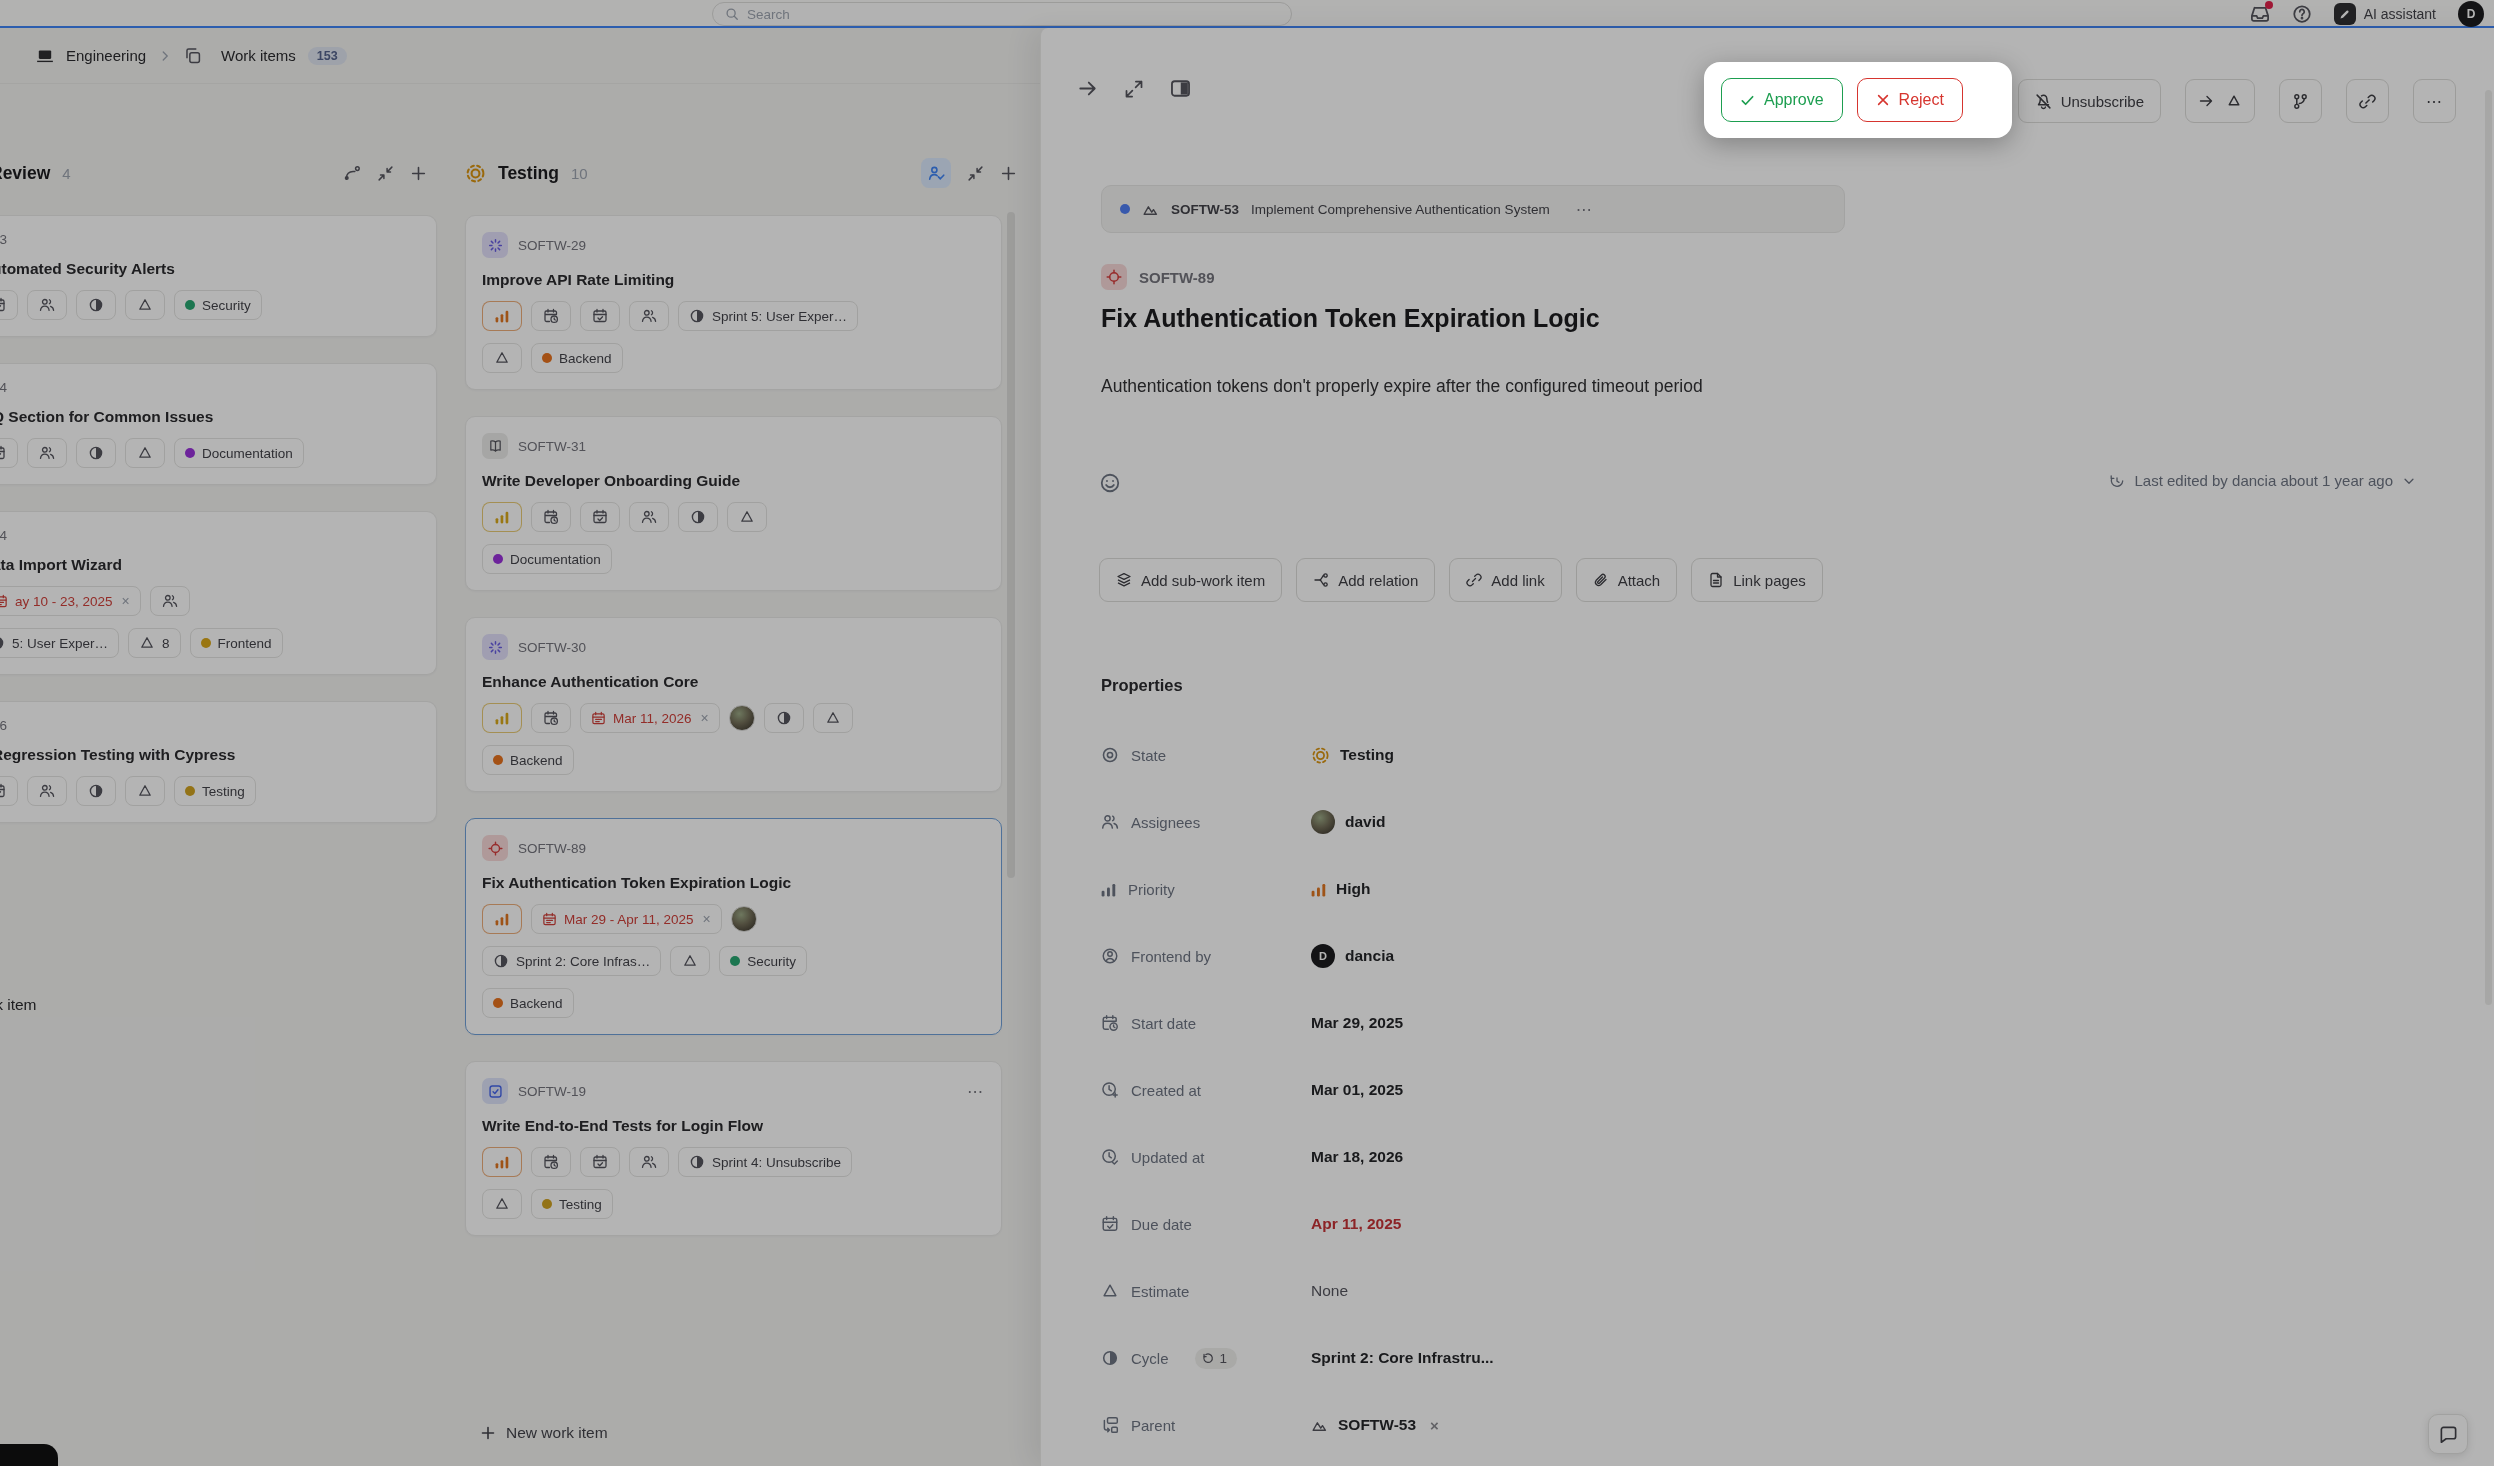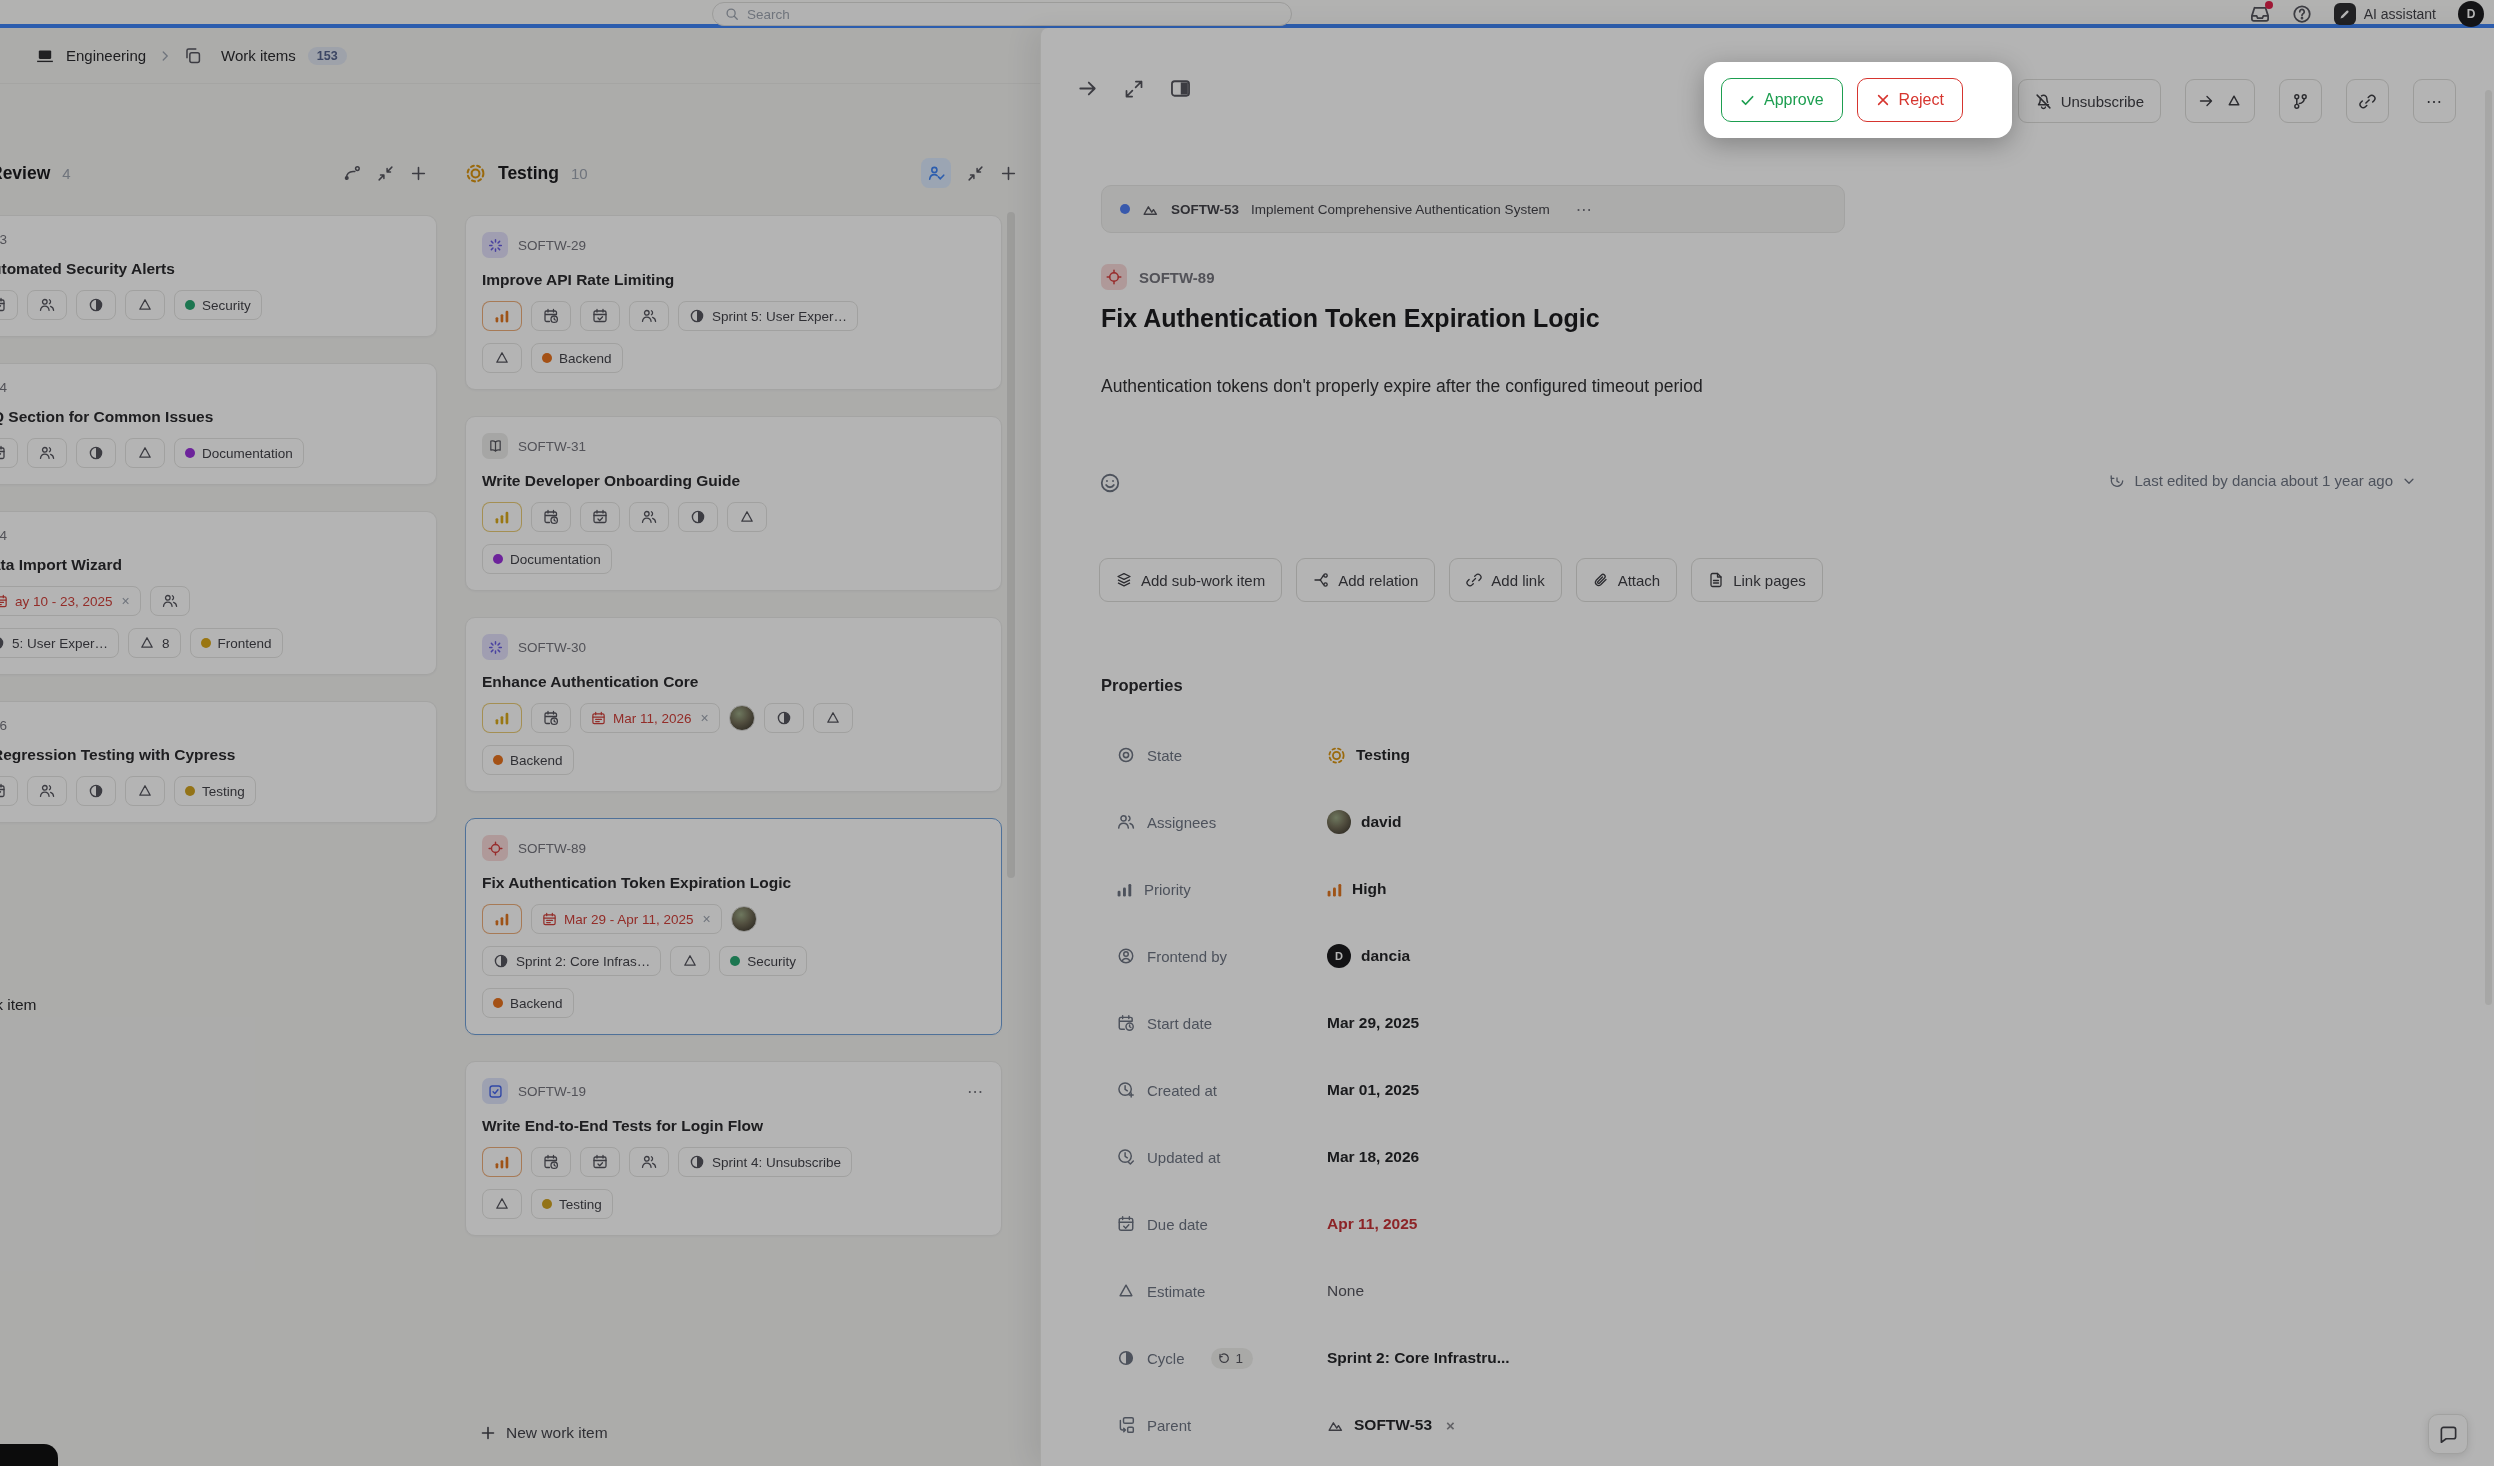--- a/index.html
+++ b/index.html
@@ -2,21 +2,21 @@
 <html style="--approve: #1d9e50; --reject: #d6352f; --sel-border: #6d9fd8; --due-red: #c62f33;"><head>
 <meta charset="utf-8">
 <style>
   * { margin:0; padding:0; box-sizing:border-box; }
   html,body { width:2494px; height:1466px; }
   body { font-family:"Liberation Sans","DejaVu Sans",sans-serif; color:#27272a; }
   .app { position:relative; width:2494px; height:1466px; background:#f3f3f1; overflow:hidden; }
   svg { flex:none; display:block; }
 
   
-  .topbar { position:absolute; left:0; top:0; width:2494px; height:28px; background:#fcfcfb; border-bottom:4px solid #3b82f6; }
+  .topbar { position:absolute; left:0; top:0; width:2494px; height:28px; background:#fcfcfb; border-bottom:2px solid #3b82f6; }
   .search { position:absolute; left:712px; top:2px; width:580px; height:24px; border:1px solid #dcdcda; border-radius:12px;
             background:#fdfdfc; display:flex; align-items:center; gap:8px; padding:0 12px; color:#9ca3af; }
   .search input { border:0; outline:0; background:transparent; font-size:13.5px; color:#6b7280; width:100%; font-family:inherit; }
   .search input::placeholder { color:#9ca3af; }
   .top-right { position:absolute; right:10px; top:0; height:28px; display:flex; align-items:center; gap:22px; }
   .icon-btn { display:flex; align-items:center; justify-content:center; color:#52525b; cursor:pointer; position:relative; }
   .inbox-dot { position:absolute; right:-3px; top:-3px; width:8px; height:8px; border-radius:50%; background:#e11d48; }
   .ai-chip { display:flex; align-items:center; gap:8px; }
   .ai-logo { width:22px; height:22px; border-radius:6px; background:#2b2b2e; display:flex; align-items:center; justify-content:center; }
   .ai-label { font-size:14px; color:#3f3f46; }
@@ -84,21 +84,21 @@
   .parent-title { font-size:13.5px; color:#3f3f46; }
   .parent-menu { margin-left:14px; color:#71717a; letter-spacing:2px; cursor:pointer; }
   .wi-id-row { position:absolute; left:60px; top:236px; display:flex; align-items:center; gap:12px; }
   .wi-id { font-size:15px; color:#71717a; font-weight:600; }
   .wi-title { position:absolute; left:60px; top:276px; font-size:25px; font-weight:700; color:#18181b; }
   .wi-desc { position:absolute; left:60px; top:348px; font-size:17.5px; color:#2d2d30; }
   .reaction { position:absolute; left:58px; top:444px; color:#6b7280; cursor:pointer; }
   .last-edited { position:absolute; right:78px; top:444px; display:flex; align-items:center; gap:9px; color:#6b7280; font-size:15px; cursor:pointer; }
   .actions-row { position:absolute; left:58px; top:530px; display:flex; gap:14px; }
   .props-title { position:absolute; left:60px; top:648px; font-size:16.5px; font-weight:700; color:#27272a; }
-  .props { position:absolute; left:76px; top:712px; width:900px; display:flex; flex-direction:column; gap:37px; }
+  .props { position:absolute; left:60px; top:712px; width:900px; display:flex; flex-direction:column; gap:37px; }
   .prow { display:flex; align-items:center; height:30px; }
   .plabel { width:210px; display:flex; align-items:center; gap:12px; color:#6b7280; font-size:15px; }
   .pvalue { display:flex; align-items:center; gap:10px; font-size:15.5px; font-weight:600; color:#1f2024; cursor:pointer; }
   .avatar-photo { width:24px; height:24px; border-radius:50%;
                   background:radial-gradient(circle at 38% 32%, #9aa884 0%, #6f6a54 45%, #454034 80%); }
   .avatar-dark { width:24px; height:24px; border-radius:50%; background:#17171a; color:#fff; font-size:11px; font-weight:700;
                  display:flex; align-items:center; justify-content:center; }
   .due-red { color:var(--due-red); }
   .cycle-pill { display:inline-flex; align-items:center; gap:5px; background:#efefed; border-radius:999px; padding:3px 10px 3px 7px;
                 color:#52525b; font-size:13.5px; margin-left:14px; cursor:pointer; }

